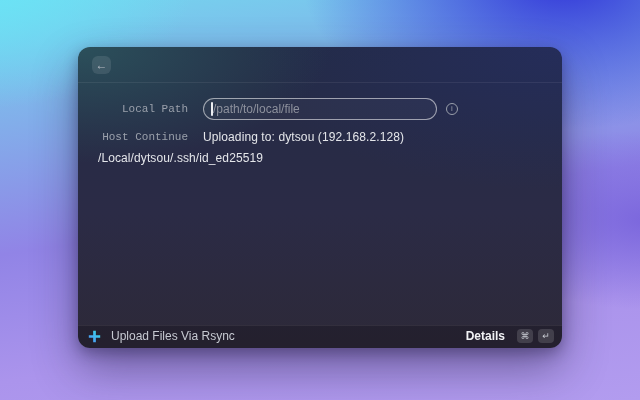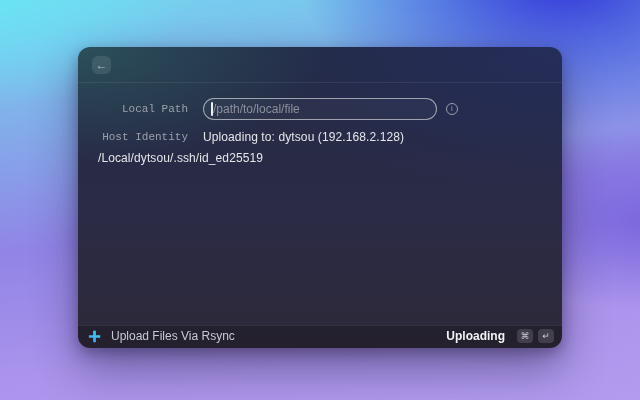--- a/index.html
+++ b/index.html
@@ -158,21 +158,21 @@
     <div class="row row-local-path">
       <div class="row-label">Local Path</div>
       <div class="input-wrap">
         <input class="path-input" type="text" placeholder="/path/to/local/file" style="">
         <div class="caret"></div>
       </div>
       <i class="info-icon">i</i>
     </div>
 
     <div class="row row-host-details">
-      <div class="row-label">Host Identity</div>
+      <div class="row-label">Host Continue</div>
       <div class="row-value">Uploading to: dytsou (192.168.2.128)</div>
     </div>
 
     <div class="row row-identity">
       <div class="row-value">/Local/dytsou/.ssh/id_ed25519</div>
     </div>
 
   </div>
 
   <div class="footer">
@@ -180,18 +180,18 @@
       <defs>
         <linearGradient id="extgrad" x1="0" y1="1" x2="1" y2="0">
           <stop offset="0" stop-color="#4e8df7"></stop>
           <stop offset="1" stop-color="#38e2e8"></stop>
         </linearGradient>
       </defs>
       <path d="M9.5 1.5 h5 v8 h8 v5 h-8 v8 h-5 v-8 h-8 v-5 h8 z" fill="url(#extgrad)"></path>
     </svg>
     <div class="footer-title">Upload Files Via Rsync</div>
     <div class="footer-spacer"></div>
-    <div class="action-label">Uploading</div>
+    <div class="action-label">Details</div>
     <div class="keycap">⌘</div>
     <div class="keycap">↵</div>
   </div>
 
 </div>
 
 </body></html>

